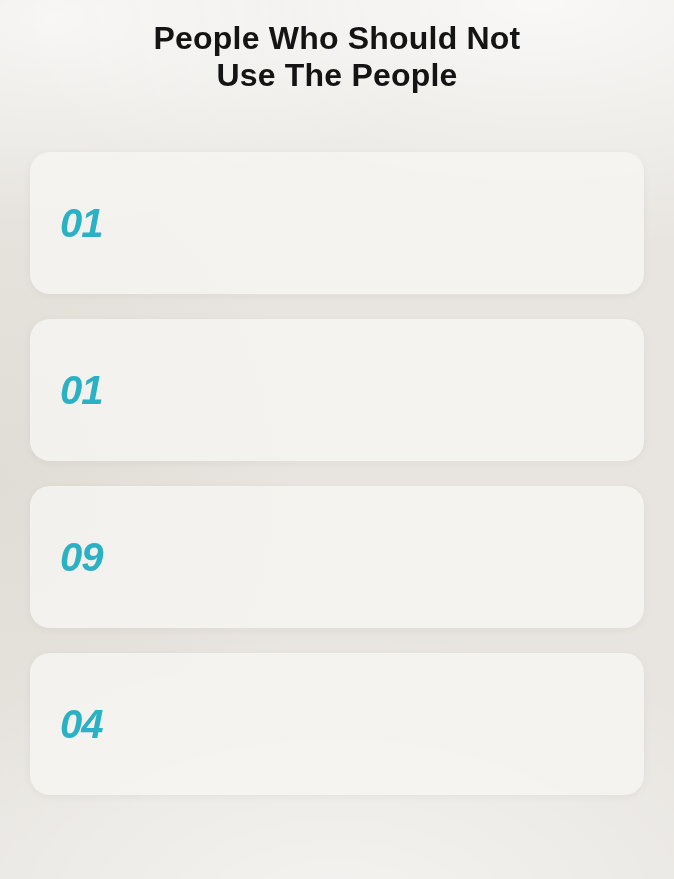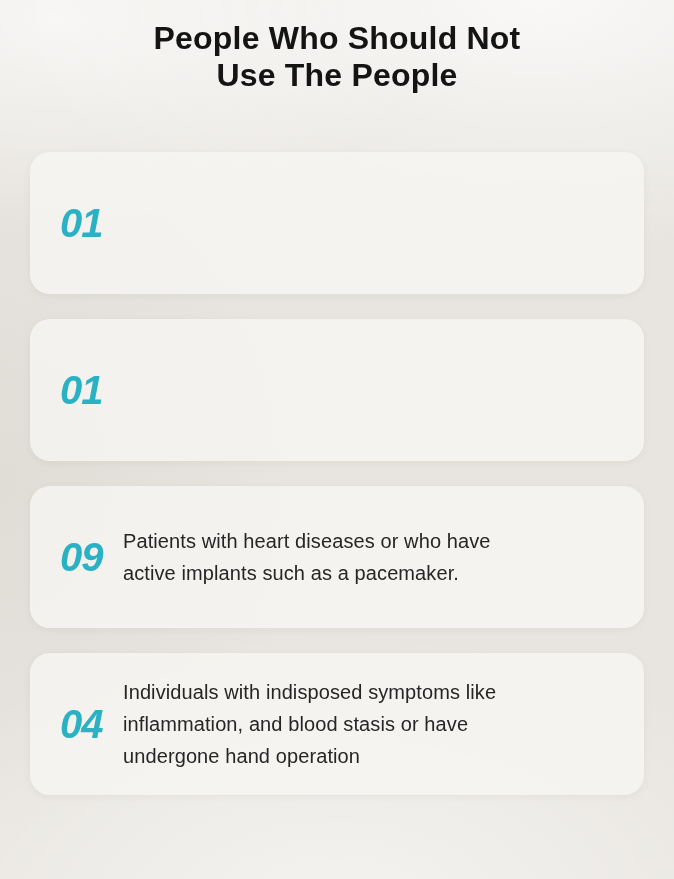--- a/index.html
+++ b/index.html
@@ -83,23 +83,21 @@
     <div class="card">
       <div class="card-number">01</div>
     </div>
 
     <div class="card">
       <div class="card-number">01</div>
     </div>
 
     <div class="card">
       <div class="card-number">09</div>
-      <div class="card-text">Patients with heart diseases or who have active implants such as a pacemaker.</div>
     </div>
 
     <div class="card">
       <div class="card-number">04</div>
-      <div class="card-text">Individuals with indisposed symptoms like inflammation, and blood stasis or have undergone hand operation</div>
     </div>
 
   </div>
 
 </div>
 
 </body></html>

